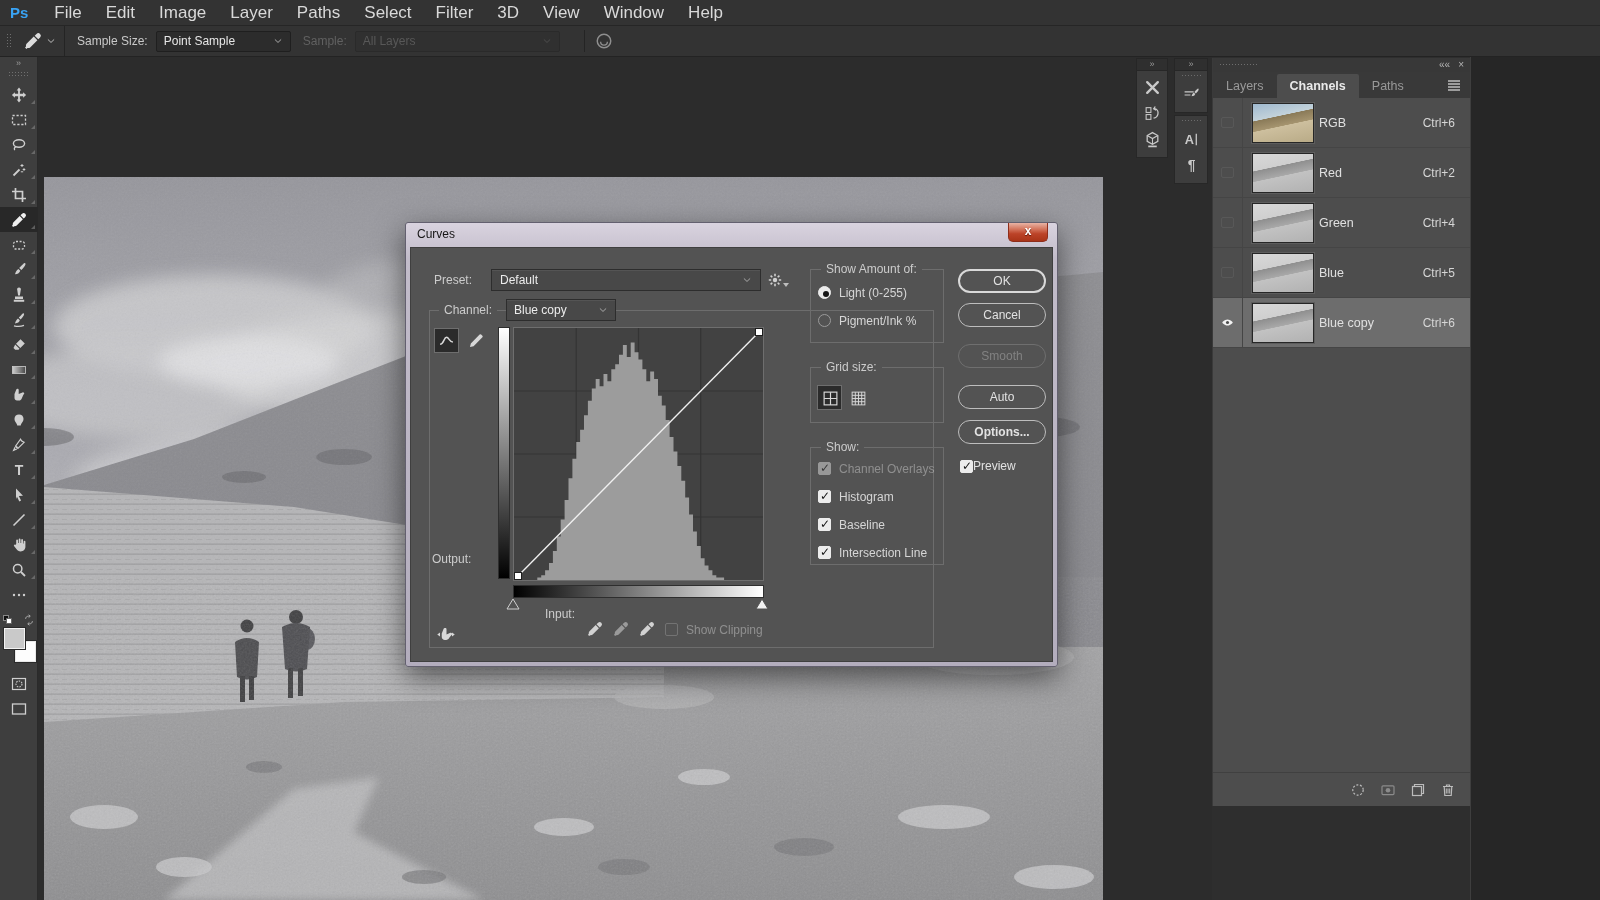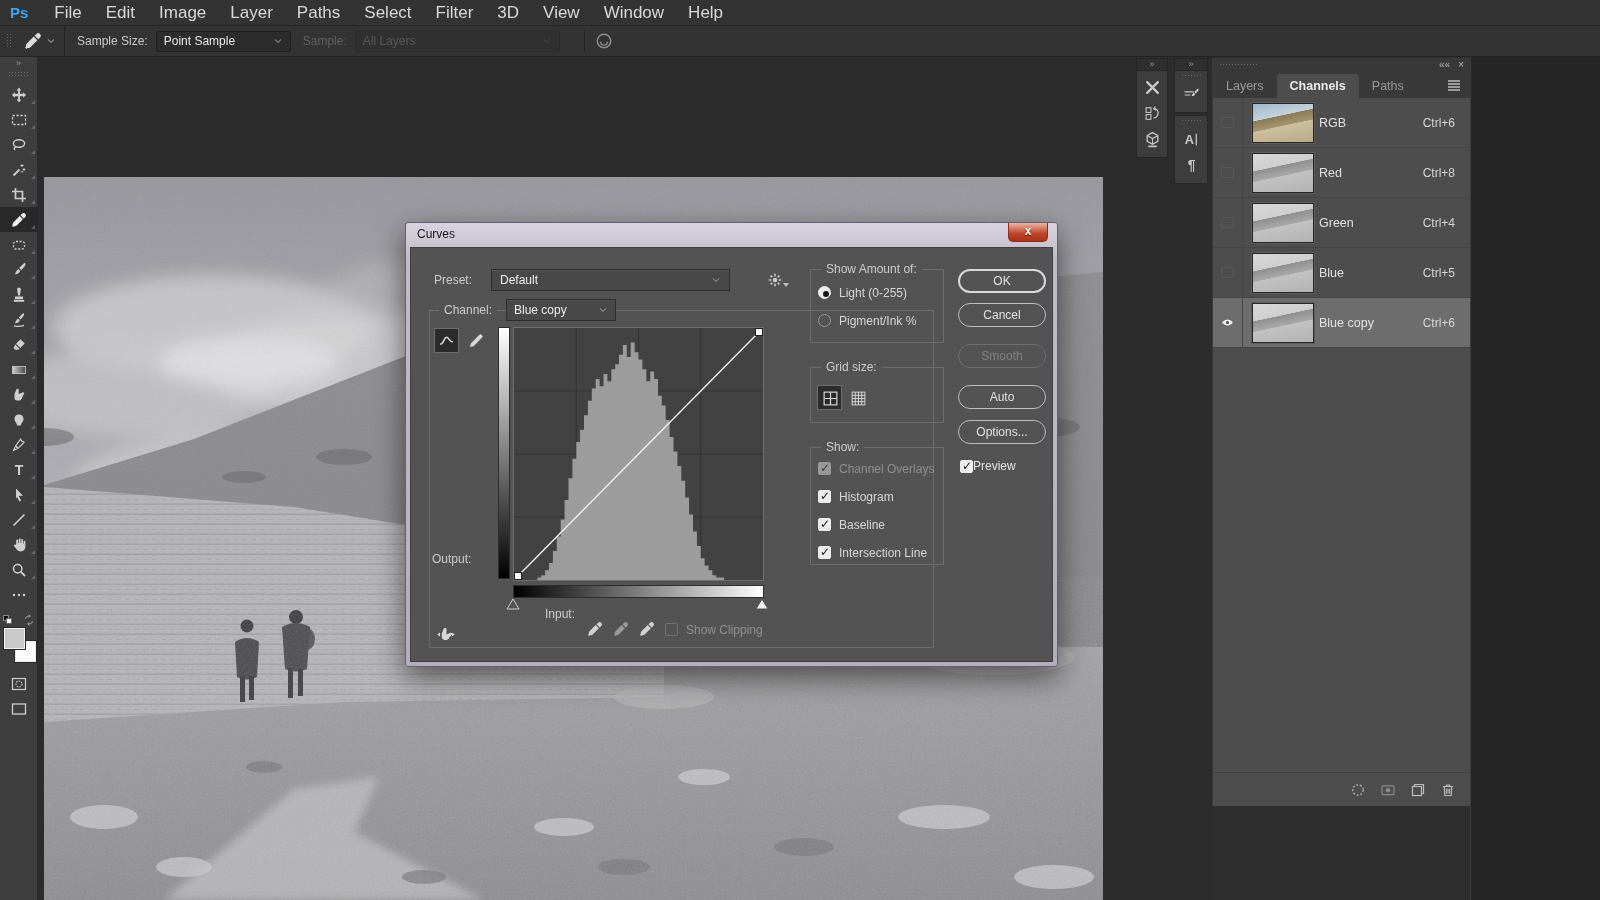--- a/index.html
+++ b/index.html
@@ -615,21 +615,21 @@
           <span class="ch-key">Ctrl+6</span>
         </div>
 
         <div class="ch-row">
           <span class="eye">
             <span class="well"></span>
 
           </span>
           <span class="thumb"></span>
           <span class="ch-name">Red</span>
-          <span class="ch-key">Ctrl+8</span>
+          <span class="ch-key">Ctrl+2</span>
         </div>
 
         <div class="ch-row">
           <span class="eye">
             <span class="well"></span>
 
           </span>
           <span class="thumb"></span>
           <span class="ch-name">Green</span>
           <span class="ch-key">Ctrl+4</span>
@@ -688,21 +688,21 @@
       </div>
   </div>
   <div class="rightfill"></div>
 
   <div class="dialog">
     <div class="dlg-title">Curves</div>
     <div class="dlg-close">x</div>
     <div class="dlg-body">
 
       <span class="lbl" style="left:23px;top:25px;">Preset:</span>
-      <span class="dlg-dd" style="left:80px;top:21px;width:239px;display:flex;align-items:center;justify-content:space-between;padding:0 8px;color:#ececec;">
+      <span class="dlg-dd" style="left:80px;top:21px;width:270px;display:flex;align-items:center;justify-content:space-between;padding:0 8px;color:#ececec;">
         <span>Default</span>
         <span class="chev" style="width:10px;height:10px;color:#a8a8a8;">
             <svg viewBox="0 0 16 16" width="100%" height="100%" style="display:block">
               <path d="M3 5.5l5 4.8 5-4.8" fill="none" stroke="currentColor" stroke-width="1.6"></path>
             </svg>
           </span>
       </span>
       <span class="gear" style="left:356px;top:24px;">
           <svg viewBox="0 0 16 16" width="100%" height="100%" style="display:block">
             <circle cx="8" cy="8" r="2.2" fill="currentColor"></circle>
@@ -853,21 +853,21 @@
               <span class="cbx checked"></span>
               <span>Intersection Line</span>
             </label>
           </div>
       </div>
 
       <div class="dlg-btn default" style="left:547px;top:21px;">OK</div>
       <div class="dlg-btn" style="left:547px;top:55px;">Cancel</div>
       <div class="dlg-btn disabled" style="left:547px;top:96px;">Smooth</div>
       <div class="dlg-btn" style="left:547px;top:137px;">Auto</div>
-      <div class="dlg-btn" style="left:547px;top:172px;">Options...</div>
+      <div class="dlg-btn" style="left:547px;top:172px;font-weight:bold;">Options...</div>
       <div class="preview-row" style="left:549px;top:211px;">
         <span class="cbx checked"></span>
         <span>Preview</span>
       </div>
 
     </div>
   </div>
 </div>
 
 </body></html>

